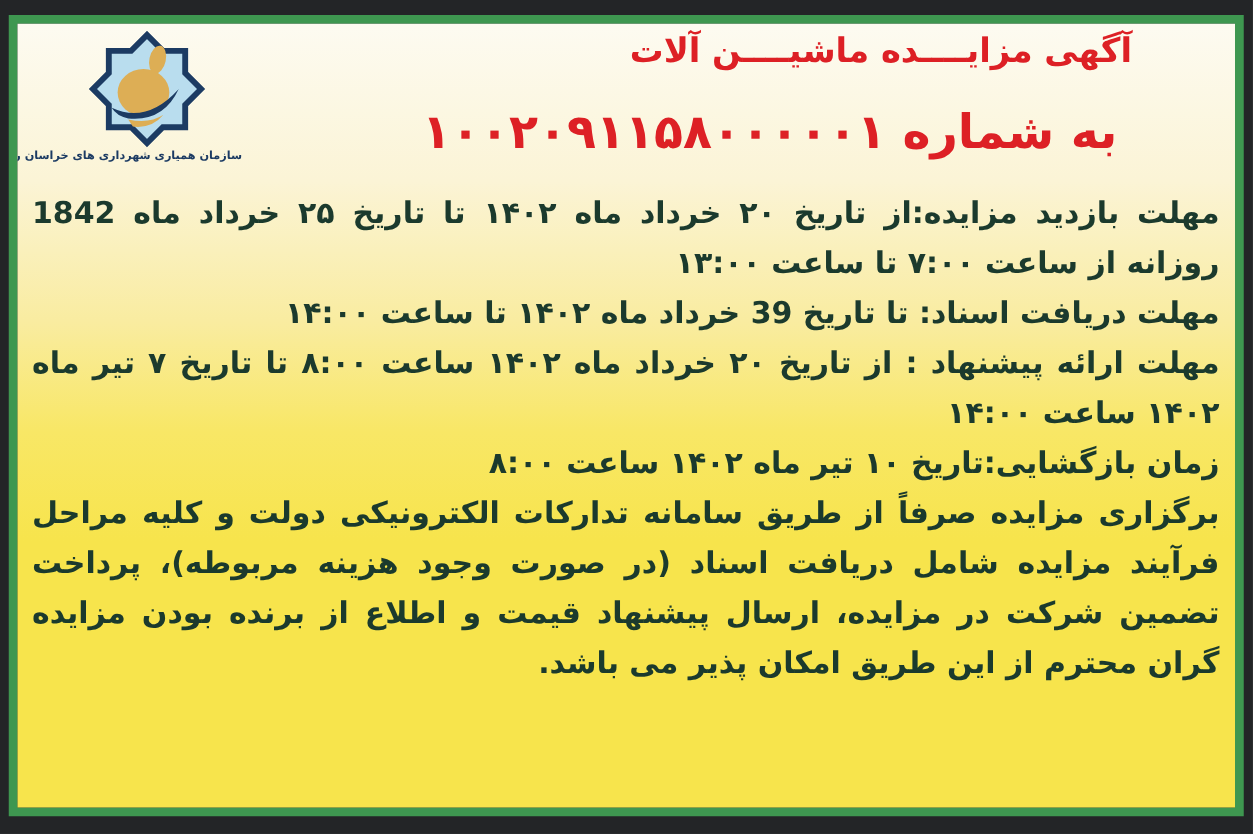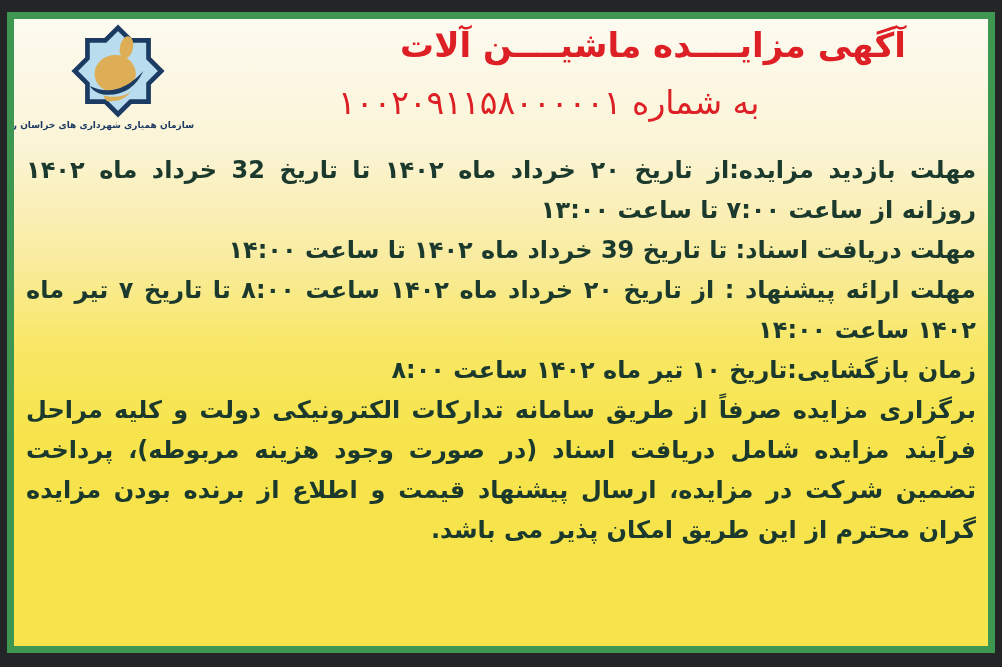--- a/index.html
+++ b/index.html
@@ -38,26 +38,26 @@
     position:absolute;left:16px;top:5px;width:152px;
     text-align:center;
   }
   .logo svg{width:94px;height:94px;display:block;margin:0 auto;}
   .logo-caption{
     font-size:9px;font-weight:bold;color:#1c3b63;
     margin-top:1px;line-height:12px;white-space:nowrap;
   }
   .title-l1{
     position:absolute;top:6px;right:70px;margin:0;
-    font-size:34px;font-weight:bold;color:#dd2025;
+    font-size:27px;font-weight:bold;color:#dd2025;
     white-space:nowrap;letter-spacing:-1px;
   }
   .title-l2{
     position:absolute;top:64px;left:310px;margin:0;
-    font-size:33px;font-weight:normal;color:#dd2025;
+    font-size:38px;font-weight:bold;color:#dd2025;
     white-space:nowrap;direction:rtl;letter-spacing:-1px;
   }
   .title-l2 .auction-number{padding-left:2px;}
 
   .body-text{
     color:#1b3a2d;
     font-weight:bold;
     font-size:24px;
     line-height:40px;
     text-align:justify;
@@ -86,21 +86,21 @@
         </div>
 
         <h1 class="title-l1">آگهی مزایــــده ماشیــــن آلات</h1>
 
         <h1 class="title-l2"><span>به شماره</span> <span class="auction-number">۱۰۰۲۰۹۱۱۵۸۰۰۰۰۰۱</span></h1>
       </header>
 
       <main class="body-text">
 
 
-        <p>مهلت بازدید مزایده:از تاریخ ۲۰ خرداد ماه ۱۴۰۲ تا تاریخ 32 خرداد ماه ۱۴۰۲ روزانه از ساعت ۷:۰۰ تا ساعت ۱۳:۰۰</p>
+        <p>مهلت بازدید مزایده:از تاریخ ۲۰ خرداد ماه ۱۴۰۲ تا تاریخ ۲۵ خرداد ماه 1842 روزانه از ساعت ۷:۰۰ تا ساعت ۱۳:۰۰</p>
 
         <p>مهلت دریافت اسناد: تا تاریخ 39 خرداد ماه ۱۴۰۲ تا ساعت ۱۴:۰۰</p>
 
         <p>مهلت ارائه پیشنهاد : از تاریخ ۲۰ خرداد ماه ۱۴۰۲ ساعت ۸:۰۰ تا تاریخ ۷ تیر ماه ۱۴۰۲ ساعت ۱۴:۰۰</p>
 
         <p>زمان بازگشایی:تاریخ ۱۰ تیر ماه ۱۴۰۲ ساعت ۸:۰۰</p>
 
         <p>برگزاری مزایده صرفاً از طریق سامانه تدارکات الکترونیکی دولت و کلیه مراحل فرآیند مزایده شامل دریافت اسناد (در صورت وجود هزینه مربوطه)، پرداخت تضمین شرکت در مزایده، ارسال پیشنهاد قیمت و اطلاع از برنده بودن مزایده گران محترم از این طریق امکان پذیر می باشد.</p>
       </main>
 

